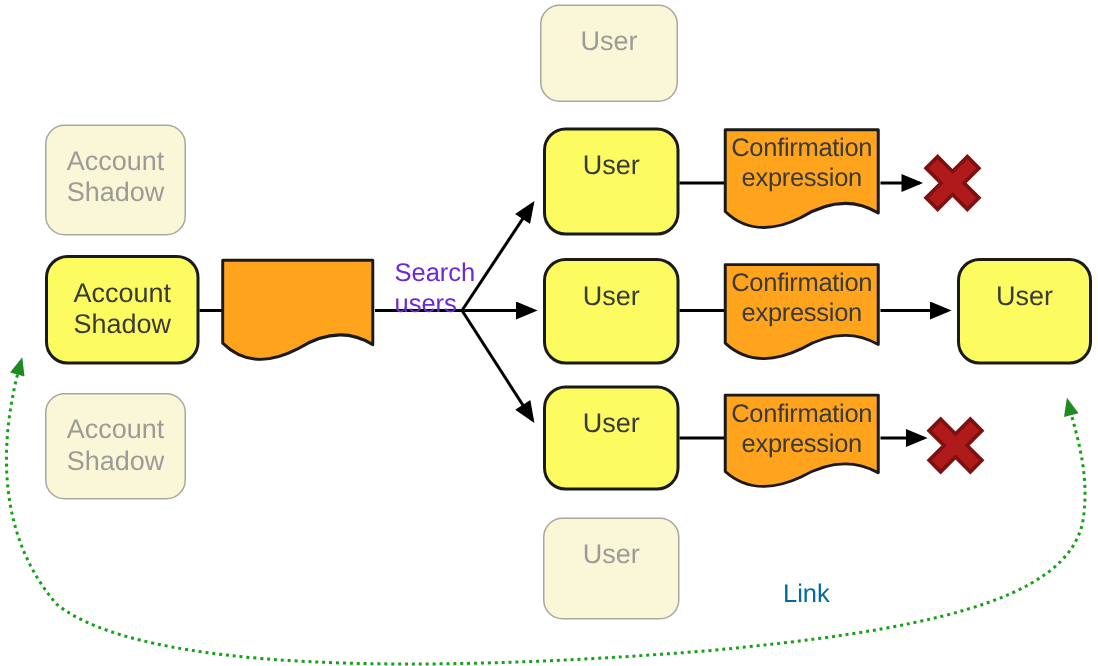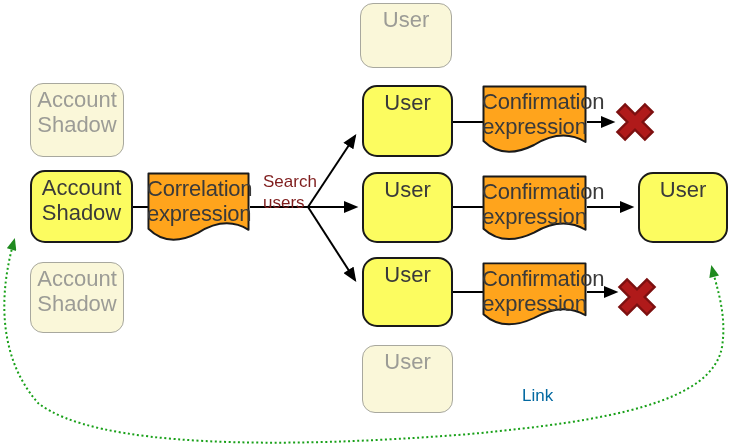--- a/index.html
+++ b/index.html
@@ -40,26 +40,26 @@
     color: var(--ghost_text);
   }
   .node.document {
     color: var(--document_text);
     border: none;
     background: transparent;
   }
   .node-label {
     position: relative;
     z-index: 2;
-    padding-top: 3px;
-    font-size: 22px;
+    padding-top: 13px;
+    font-size: 18px;
     line-height: 1.15;
   }
   .node.document .node-label {
-    font-size: 22px;
+    font-size: 17px;
     padding-top: 4px;
     letter-spacing: -0.2px;
     text-align: center;
   }
   .doc-shape {
     position: absolute;
     left: 0; top: 0;
     width: 100%; height: 100%;
     z-index: 1;
     overflow: visible;
@@ -134,21 +134,20 @@
       <div class="node entity" style="left: 30px; top: 170px; width: 103px; height: 73px;">
         <div class="node-label">Account Shadow</div>
       </div>
       <div class="node entity-faded" style="left: 30px; top: 262px; width: 94px; height: 71px;">
         <div class="node-label">Account Shadow</div>
       </div>
       <div class="node document" style="left: 147px; top: 172px; width: 103px; height: 76px;">
         <svg class="doc-shape" viewBox="0 0 105 75" preserveAspectRatio="none">
           <path d="M1.5 1.5 H103.5 V57 C87 47 70 49 52 60 C38 67 18 72 1.5 56 Z"></path>
         </svg>
-        <div class="node-label">Correlation expression</div>
       </div>
       <div class="node entity-faded" style="left: 360px; top: 3px; width: 92px; height: 65px;">
         <div class="node-label">User</div>
       </div>
       <div class="node entity" style="left: 362px; top: 85px; width: 91px; height: 72px;">
         <div class="node-label">User</div>
       </div>
       <div class="node entity" style="left: 362px; top: 172px; width: 91px; height: 71px;">
         <div class="node-label">User</div>
       </div>
@@ -174,16 +173,16 @@
         <svg class="doc-shape" viewBox="0 0 105 75" preserveAspectRatio="none">
           <path d="M1.5 1.5 H103.5 V57 C87 47 70 49 52 60 C38 67 18 72 1.5 56 Z"></path>
         </svg>
         <div class="node-label">Confirmation expression</div>
       </div>
       <div class="node entity" style="left: 638px; top: 172px; width: 90px; height: 71px;">
         <div class="node-label">User</div>
       </div>
     </div>
   <div id="labels-layer">
-      <div class="floating-label" style="left: 263px; top: 171px; width: 60px; color: #7f1d1d;">Search users</div>
+      <div class="floating-label" style="left: 263px; top: 171px; width: 60px; color: #6d28d9;">Search users</div>
       <div class="floating-label" style="left: 522px; top: 385px; width: 40px; color: #0369a1;">Link</div>
     </div>
 </div>
 
 </body></html>

